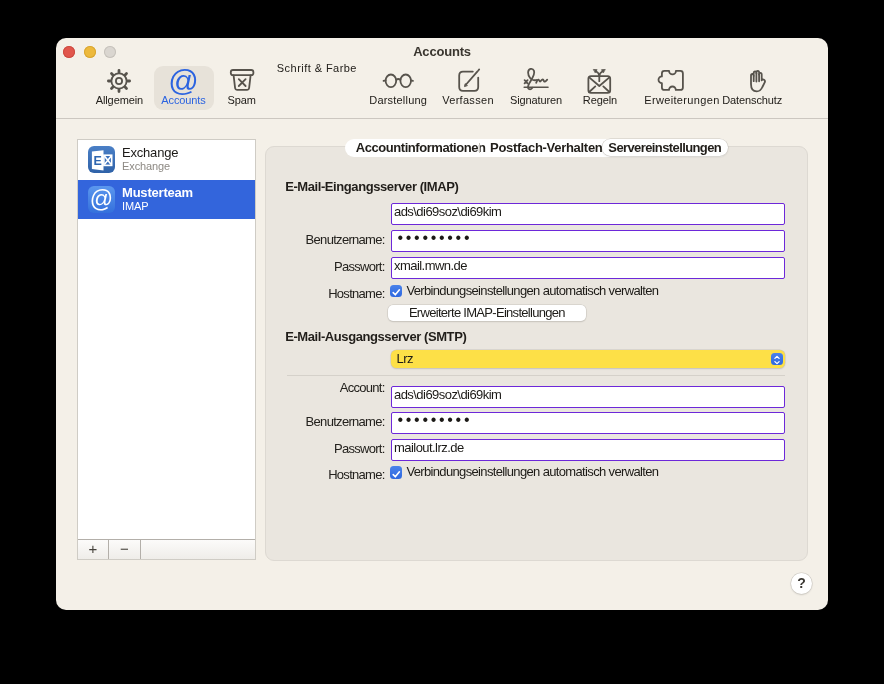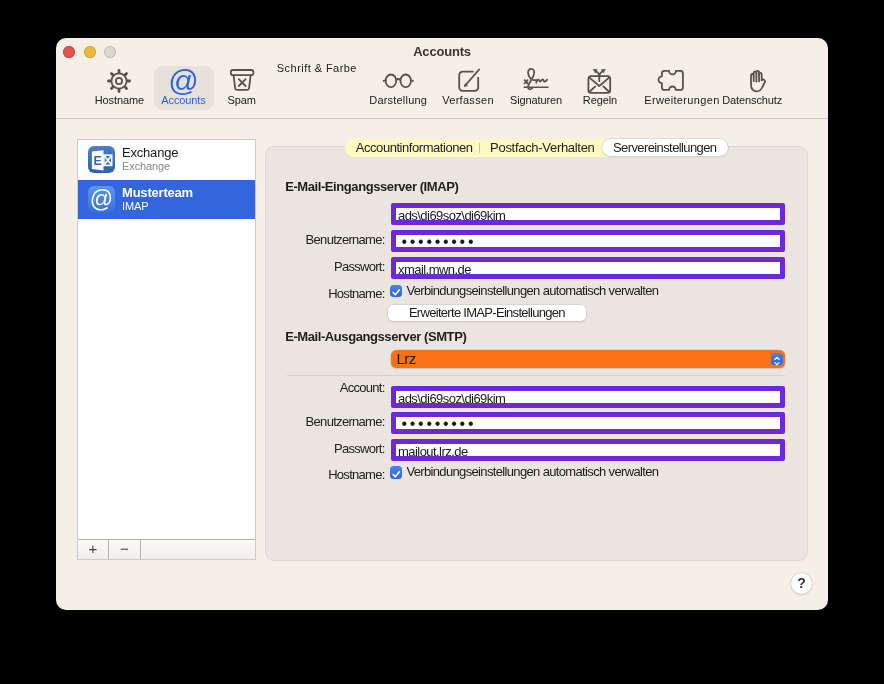--- a/index.html
+++ b/index.html
@@ -21,27 +21,27 @@
 #sidebar { position:absolute; left:77px; top:138.8px; width:178.5px; height:421.7px; background:#fff; border:1px solid #cfccc5; }
 .srow { position:absolute; left:0; width:100%; height:39.8px; }
 .badge { position:absolute; left:10px; top:6.3px; width:27px; height:27px; border-radius:6px; }
 .srow .t1 { position:absolute; left:44px; top:5.5px; font-size:13px; line-height:15px; color:#1d1b18; letter-spacing:-0.2px; }
 .srow .t2 { position:absolute; left:44px; top:20.5px; font-size:11px; line-height:13px; color:#8d8983; letter-spacing:-0.1px; }
 #plusbar { position:absolute; left:0; bottom:0; width:100%; height:20px; background:linear-gradient(#fcfbfa,#efede9); border-top:1px solid #b3afa9; display:flex; }
 #plusbar .cell { height:100%; border-right:1px solid #b3afa9; text-align:center; color:#44403a; }
 
 #panel { position:absolute; left:265px; top:146.3px; width:542.5px; height:415px; background:#eae6df; border:1px solid #ddd9d2; border-radius:9px; }
 
-#tabs { position:absolute; left:344.5px; top:138.6px; width:383.5px; height:18px; background:#fef9c3; border-radius:9px; }
+#tabs { position:absolute; left:344.5px; top:138.6px; width:383.5px; height:18px; background:#ffffff; border-radius:9px;font-weight:bold; }
 .tabtxt { position:absolute; top:0; height:18px; line-height:18px; font-size:13px; color:#211e1a; text-align:center; white-space:nowrap; }
 #pill { position:absolute; left:257.5px; top:0.5px; width:125.5px; height:17px; background:#fff; border-radius:8.5px; box-shadow:0 0 0 0.5px #cbc7c0, 0 1px 2px rgba(0,0,0,0.12); }
 
 .hdr { position:absolute; font-size:13px; font-weight:bold; color:#211e1a; letter-spacing:-0.42px; }
 .flabel { position:absolute; width:130px; left:254.7px; text-align:right; font-size:13px; color:#23211d; letter-spacing:-0.7px; line-height:14px;margin-top:28px; }
-.field { position:absolute; left:390.5px; width:394.5px; height:22px; background:#fff; border:5px solid #6d28d9; border-radius:2px; font-size:13px; color:#1b1916; letter-spacing:-0.55px; line-height:15.6px; padding-left:2.5px; }
+.field { position:absolute; left:390.5px; width:394.5px; height:22px; background:#fff; border:1px solid #6d28d9; border-radius:2px; font-size:13px; color:#1b1916; letter-spacing:-0.55px; line-height:15.6px; padding-left:2.5px; }
 .chk { position:absolute; left:389.7px; width:12.5px; height:12.5px; border-radius:3.5px; background:linear-gradient(#4a82ea,#2e68e0); }
 .chklabel { position:absolute; left:406.4px; font-size:13px; color:#1d1b17; letter-spacing:-0.65px; line-height:14px; }
 </style>
 </head>
 <body>
 <div id="win"></div>
 
 <div class="tl" style="left:63.4px; background:#e1564c; box-shadow:inset 0 0 0 1px #cc4b41;"></div>
 <div class="tl" style="left:83.8px; background:#edb93c; box-shadow:inset 0 0 0 1px #d8a632;"></div>
 <div class="tl" style="left:103.7px; background:#dad6d0; box-shadow:inset 0 0 0 1px #c6c2bb;"></div>
@@ -51,21 +51,21 @@
 <div class="abs" style="left:154.3px; top:65.5px; width:59.5px; height:44px; border-radius:9px; background:#e7e2d9;"></div>
 
 <div class="titem" style="left:71.4px;">
   <svg width="32" height="32" viewBox="0 0 32 32" class="icn">
     <g stroke-width="2.8">
       <path d="M16 5.4 V7.4 M16 24.6 V26.6 M5.4 16 H7.4 M24.6 16 H26.6 M8.5 8.5 L9.9 9.9 M22.1 22.1 L23.5 23.5 M8.5 23.5 L9.9 22.1 M22.1 9.9 L23.5 8.5"></path>
     </g>
     <circle cx="16" cy="16" r="7.6"></circle>
     <circle cx="16" cy="16" r="3.1"></circle>
   </svg>
-  <span class="tlabel">Hostname</span>
+  <span class="tlabel">Allgemein</span>
 </div>
 <div class="titem" style="left:135.5px;">
   <div style="height:32px; font-size:30px; line-height:31px; color:#2b63e0;">@</div>
   <span class="tlabel" style="color:#2b63e0;">Accounts</span>
 </div>
 <div class="titem" style="left:193.6px;text-align:center;">
   <svg width="32" height="32" viewBox="0 0 32 32" class="icn">
     <rect x="4.8" y="5" width="22.6" height="5.2" rx="2.2"></rect>
     <path d="M7.6 10.4 L9.1 23.1 q0.2 1.7 1.9 1.7 h10.2 q1.7 0 1.9 -1.7 L24.6 10.4"></path>
     <path d="M12.8 14.2 L19.6 21 M19.6 14.2 L12.8 21"></path>
@@ -176,21 +176,21 @@
 <div class="chk" style="top:284.8px;">
   <svg width="12.5" height="12.5" viewBox="0 0 12.5 12.5">
       <path d="M3.2 6.6 L5.3 8.8 L9.4 3.8" stroke="#fff" stroke-width="1.6" fill="none" stroke-linecap="round" stroke-linejoin="round"></path>
     </svg>
 </div>
 <div class="chklabel" style="top:283.5px;">Verbindungseinstellungen automatisch verwalten</div>
 <div class="abs" style="left:387.9px; top:304.5px; width:198px; height:16.5px; background:#fff; border-radius:5px; box-shadow:0 0 0 0.5px #c9c5be, 0 1px 1.5px rgba(0,0,0,0.15); text-align:center; font-size:13px; letter-spacing:-0.7px; line-height:16.5px; color:#1d1b17;">Erweiterte IMAP-Einstellungen</div>
 
 <div class="hdr" style="left:285.2px; top:328.6px;">E-Mail-Ausgangsserver (SMTP)</div>
 <div class="flabel" style="top:353.3px;">Account:</div>
-<div class="abs" style="left:390.5px; top:350.1px; width:394.8px; height:17.6px; background:#f97316; border-radius:5.5px; box-shadow:0 0 0 0.5px #c9c5be, 0 1px 1.5px rgba(0,0,0,0.15); font-size:15px; letter-spacing:-0.5px; line-height:17.6px; color:#1b1916; padding-left:6px;">Lrz
+<div class="abs" style="left:390.5px; top:350.1px; width:394.8px; height:17.6px; background:#fde047; border-radius:5.5px; box-shadow:0 0 0 0.5px #c9c5be, 0 1px 1.5px rgba(0,0,0,0.15); font-size:13px; letter-spacing:-0.5px; line-height:17.6px; color:#1b1916; padding-left:6px;">Lrz
   <div class="abs" style="right:2.6px; top:2.8px; width:12px; height:12px; border-radius:3.5px; background:linear-gradient(#4a82ea,#2e68e0);">
     <svg width="12" height="12" viewBox="0 0 12 12">
         <path d="M3.9 4.4 L6 2.4 L8.1 4.4 M3.9 7.6 L6 9.6 L8.1 7.6" stroke="#fff" stroke-width="1.3" fill="none" stroke-linecap="round" stroke-linejoin="round"></path>
       </svg>
   </div>
 </div>
 <div class="abs" style="left:287px; top:375px; width:498px; height:1px; background:#d5d1ca;"></div>
 <div class="flabel" style="top:387.4px;">Benutzername:</div>
 <div class="field" style="top:385.8px;">ads\di69soz\di69kim</div>
 <div class="flabel" style="top:413.8px;">Passwort:</div>

